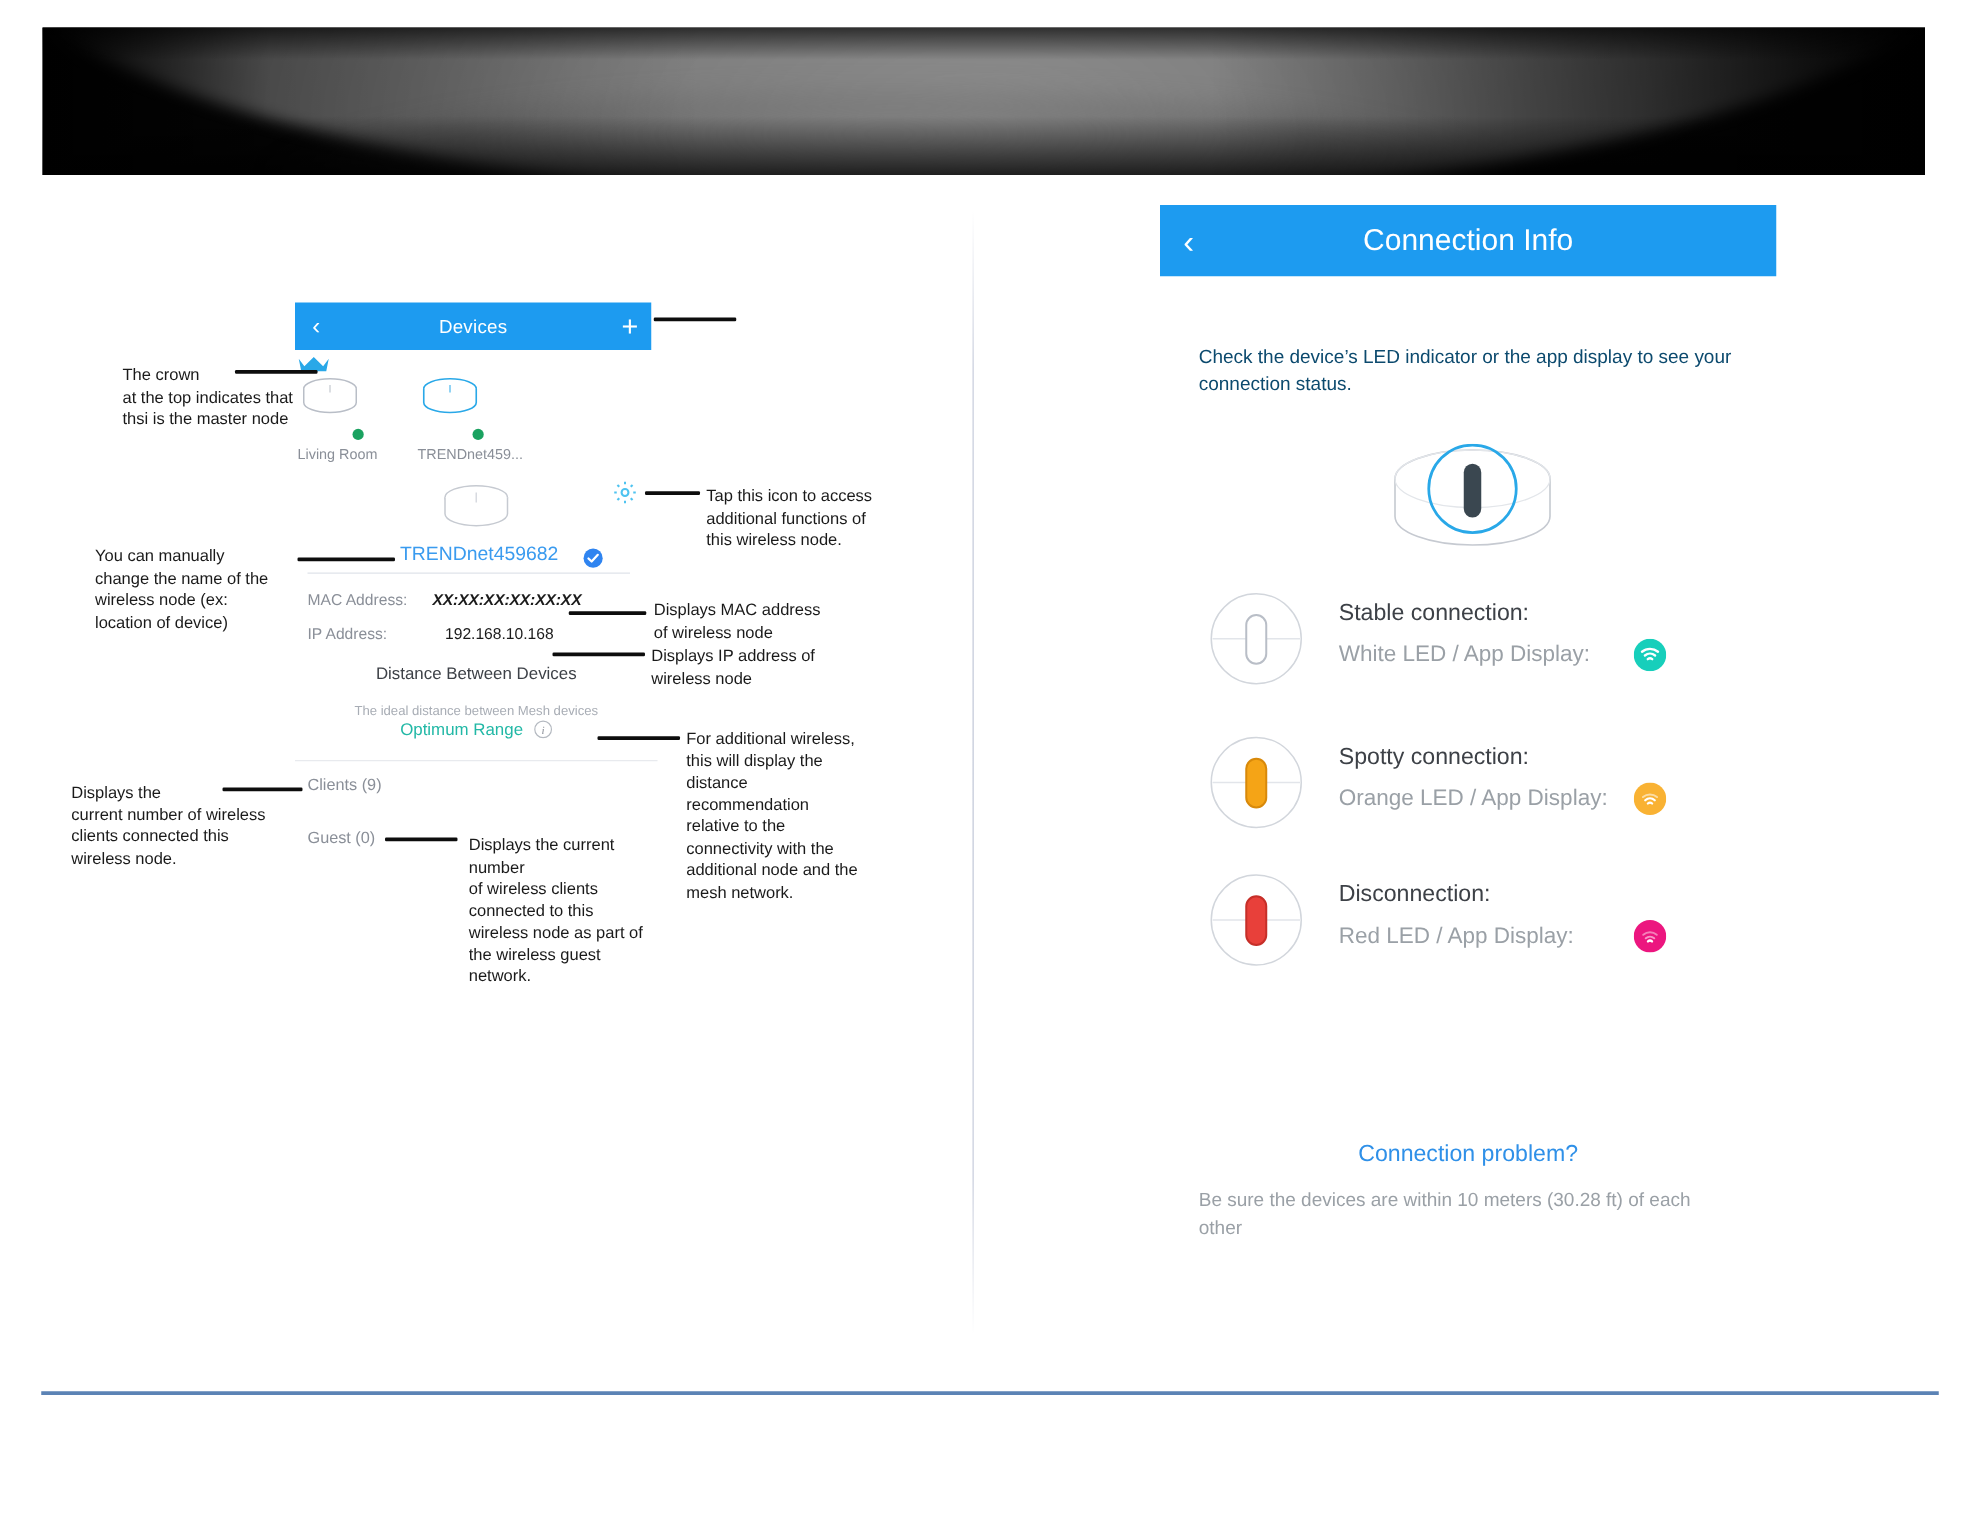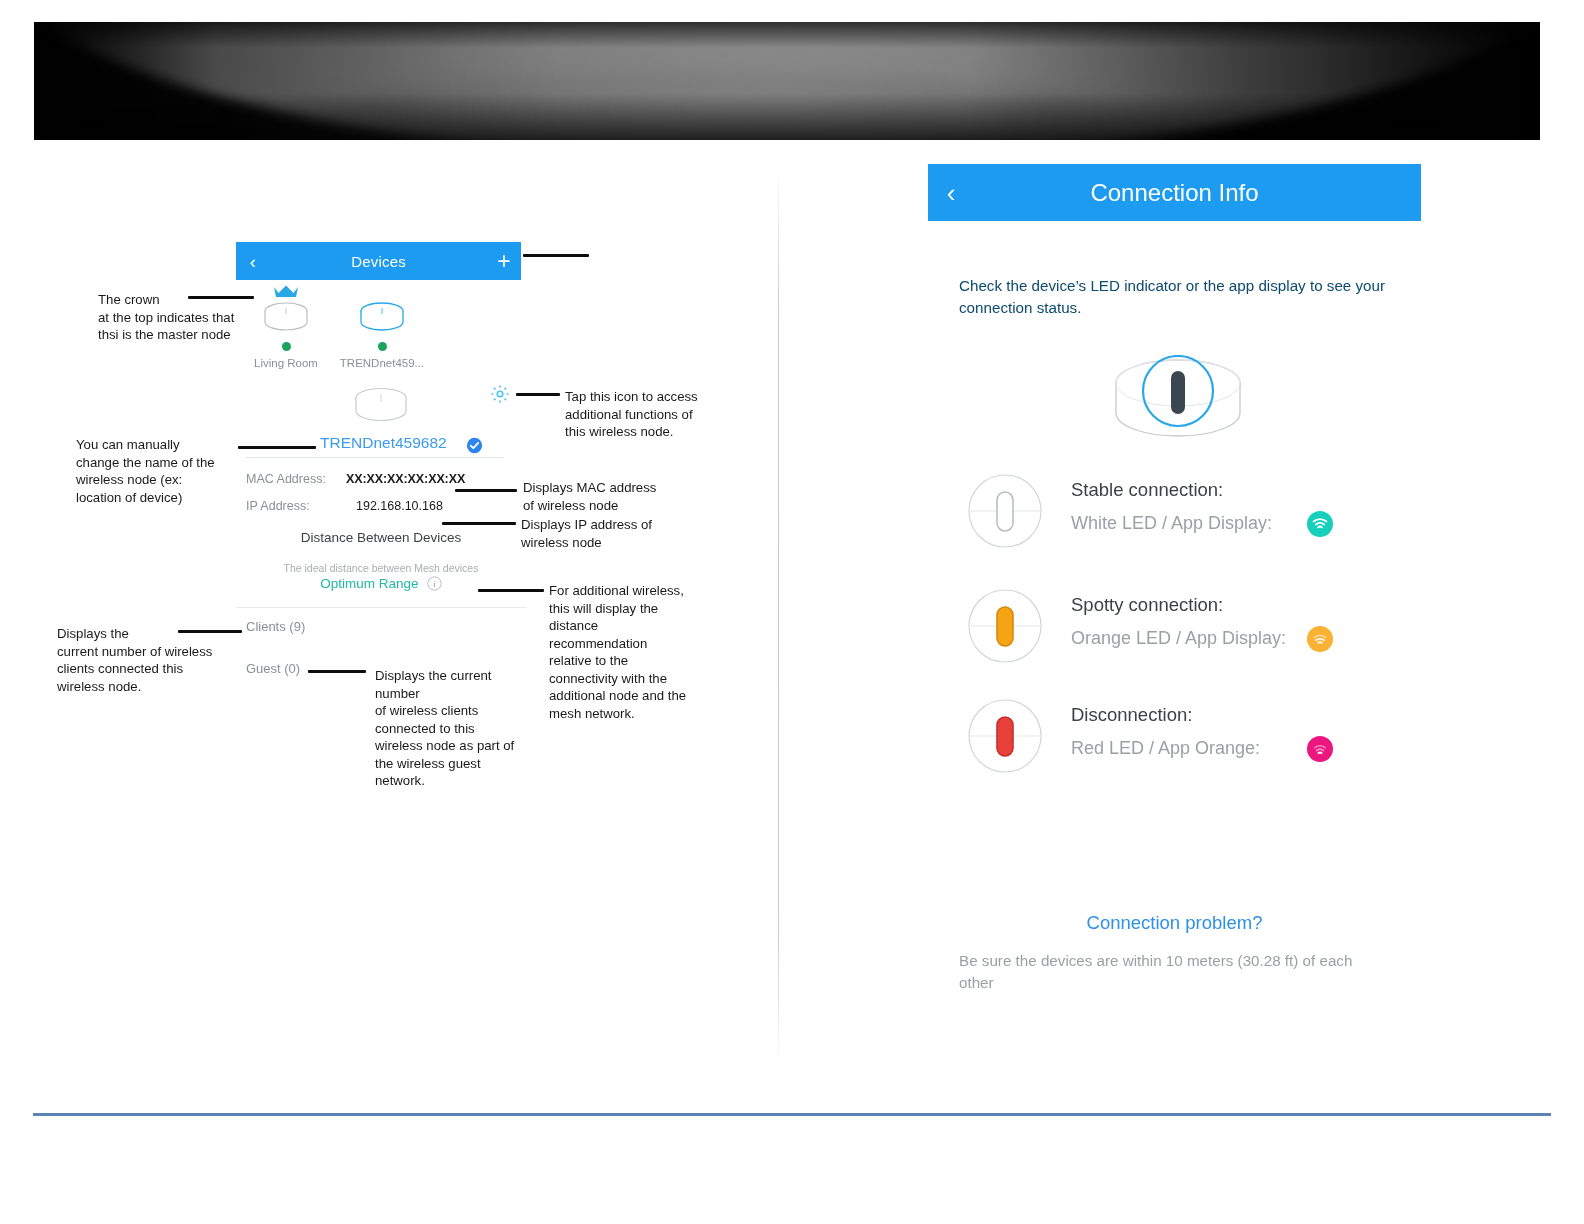--- a/index.html
+++ b/index.html
@@ -52,41 +52,41 @@
     position:absolute;left:236px;top:242px;width:285px;height:38px;
     background:#1d9bf0;display:flex;align-items:center;
   }
   .dev-head .title{
     flex:1;text-align:center;color:#fff;font-size:15px;letter-spacing:.2px;
   }
   .dev-head .bk{width:34px;text-align:center;color:#fff;font-size:19px;line-height:1;}
   .dev-head .pl{width:34px;text-align:center;color:#fff;font-size:23px;line-height:1;font-weight:300;}
 
   .nodes{position:absolute;left:236px;top:284px;width:285px;height:90px;}
-  .node{position:absolute;width:96px;text-align:center;}
+  .node{position:absolute;width:96px;text-align:left;}
   .node .crown{height:16px;margin-bottom:1px;}
   .node .dot{width:9px;height:9px;border-radius:50%;background:#1aa260;margin:3px auto 0;}
   .node .nm{font-size:11.5px;color:#8a8f98;margin-top:6px;}
 
   .detail{position:absolute;left:236px;top:376px;width:290px;}
   .gear{position:absolute;left:489px;top:383px;}
   .puck-big{text-align:center;margin-top:10px;}
   .namerow{
     position:relative;margin-top:2px;height:28px;
   }
   .namerow .nmtxt{
     position:absolute;left:84px;top:0;font-size:15.5px;color:#3a9bef;
   }
   .namerow .uline{position:absolute;left:10px;top:23px;width:258px;height:1px;background:#dfe3ea;}
   .namerow .chk{position:absolute;left:230px;top:3px;}
 
   .kv{font-size:12.5px;color:#8a8f98;margin-top:10px;position:relative;height:17px;}
   .kv .k{position:absolute;left:10px;}
   .kv .v{position:absolute;color:#1b1b1b;font-weight:bold;}
-  .kv .v.mac{left:110px;letter-spacing:-.1px;}
+  .kv .v.mac{left:110px;letter-spacing:-.1px;font-style:italic;}
   .kv .v.ip{left:120px;font-weight:normal;color:#1b1b1b;}
 
   .dbd{margin-top:14px;text-align:center;}
   .dbd .h{font-size:13.5px;color:#3d4147;}
   .dbd .s{font-size:10.5px;color:#a8adb5;margin-top:17px;}
   .dbd .r{font-size:13.5px;color:#22b8a6;margin-top:6px;}
   .dbd .ico{display:inline-block;vertical-align:-3px;margin-left:4px;}
 
   .hr{height:1px;background:#e8eaee;margin-top:12px;}
   .cli{font-size:13px;color:#8a8f98;margin-top:11px;padding-left:10px;}
@@ -332,21 +332,21 @@
 
   <div class="ci-row" style="top:698px">
     <div class="circ">
       <svg width="76" height="76" viewBox="0 0 76 76">
         <circle cx="38" cy="38" r="36" fill="#fff" stroke="#d2d6dc" stroke-width="1.2"></circle>
         <line x1="3" y1="38" x2="73" y2="38" stroke="#e2e5ea" stroke-width="1.1"></line>
         <rect x="30" y="19" width="16" height="39" rx="8" fill="#e8403a" stroke="#c62f29" stroke-width="1.6"></rect>
       </svg>
     </div>
     <div class="t1">Disconnection:</div>
-    <div class="t2">Red LED / App Orange:</div>
+    <div class="t2">Red LED / App Display:</div>
     <div class="wifi" style="left:340px">
       <svg width="26" height="26" viewBox="0 0 26 26">
         <circle cx="13" cy="13" r="13" fill="#ec167f"></circle>
         <path d="M7.6 11.8a8.6 8.6 0 0 1 10.8 0" fill="none" stroke="#fff" stroke-width="1.6" stroke-linecap="round" opacity=".45"></path>
         <path d="M9.6 14.6a5.2 5.2 0 0 1 6.8 0" fill="none" stroke="#fff" stroke-width="1.6" stroke-linecap="round" opacity=".55"></path>
         <path d="M11.4 17.1a2.4 2.4 0 0 1 3.2 0" fill="none" stroke="#fff" stroke-width="1.9" stroke-linecap="round"></path>
       </svg>
     </div>
   </div>
 

